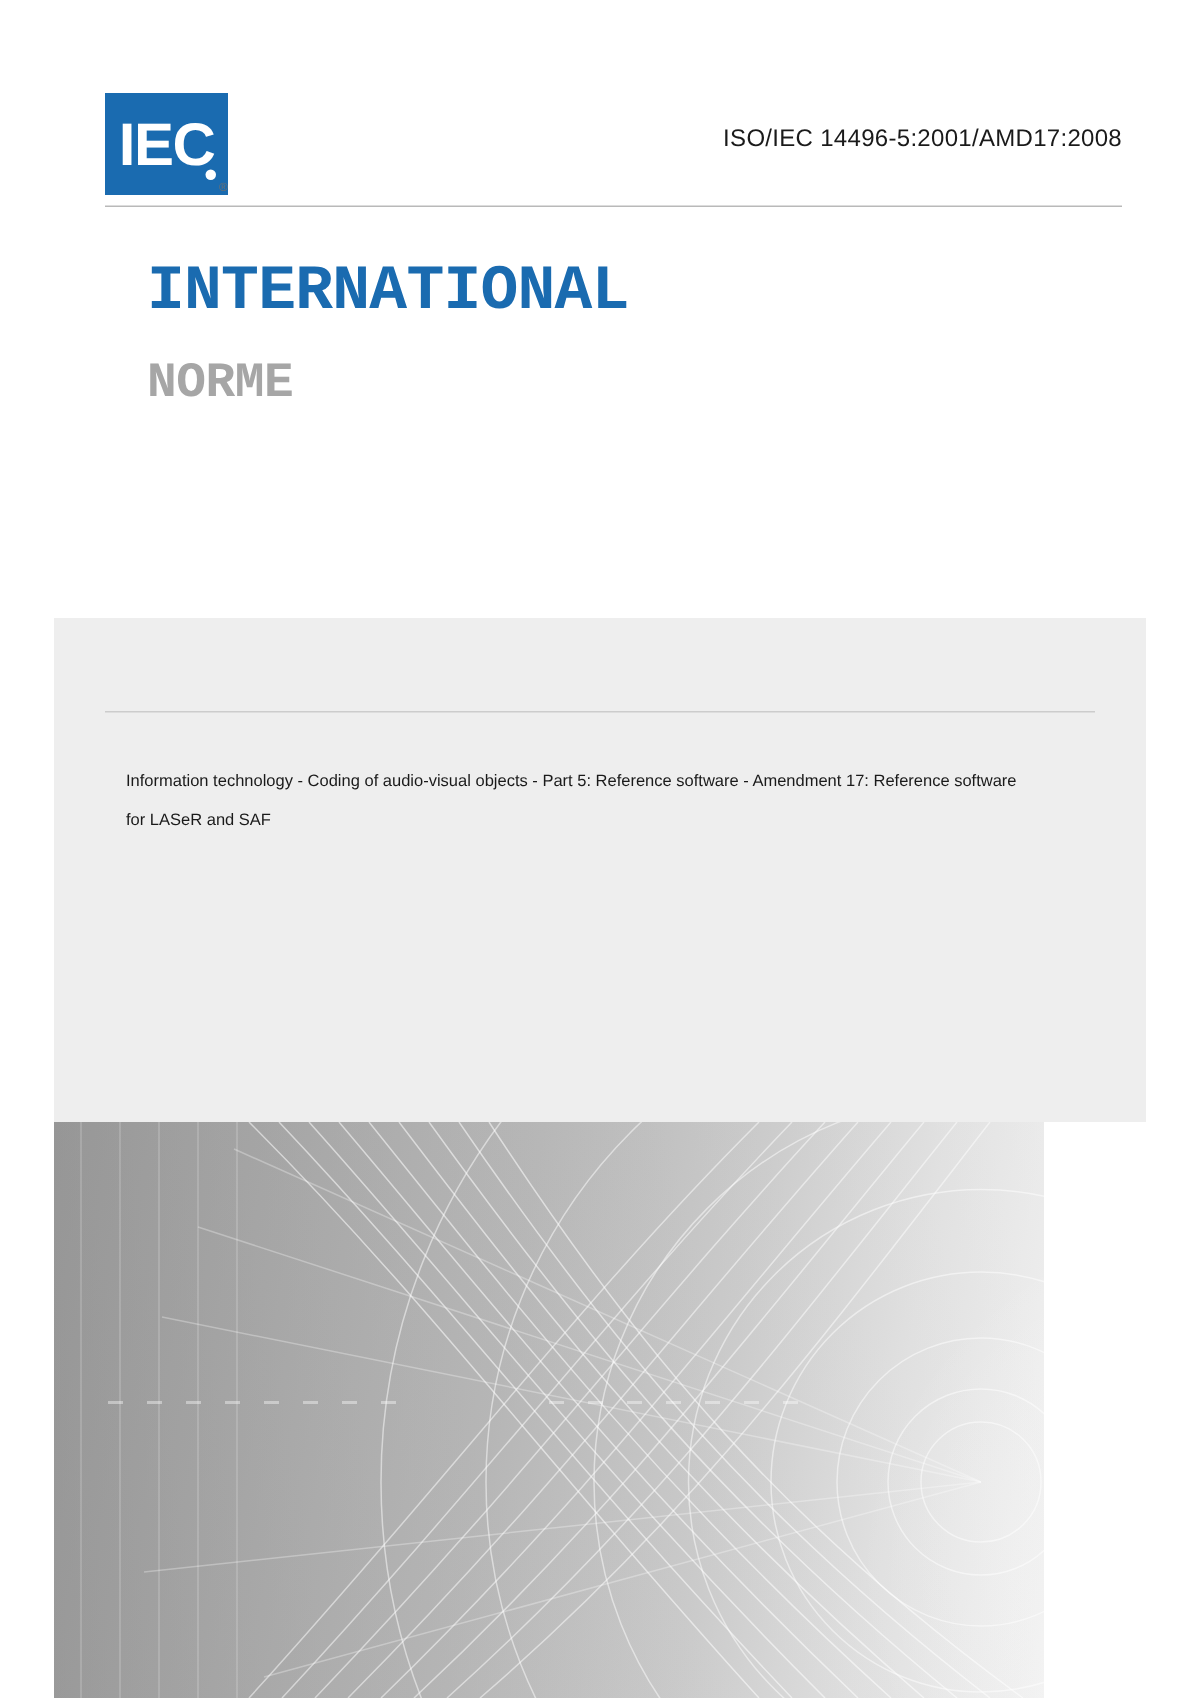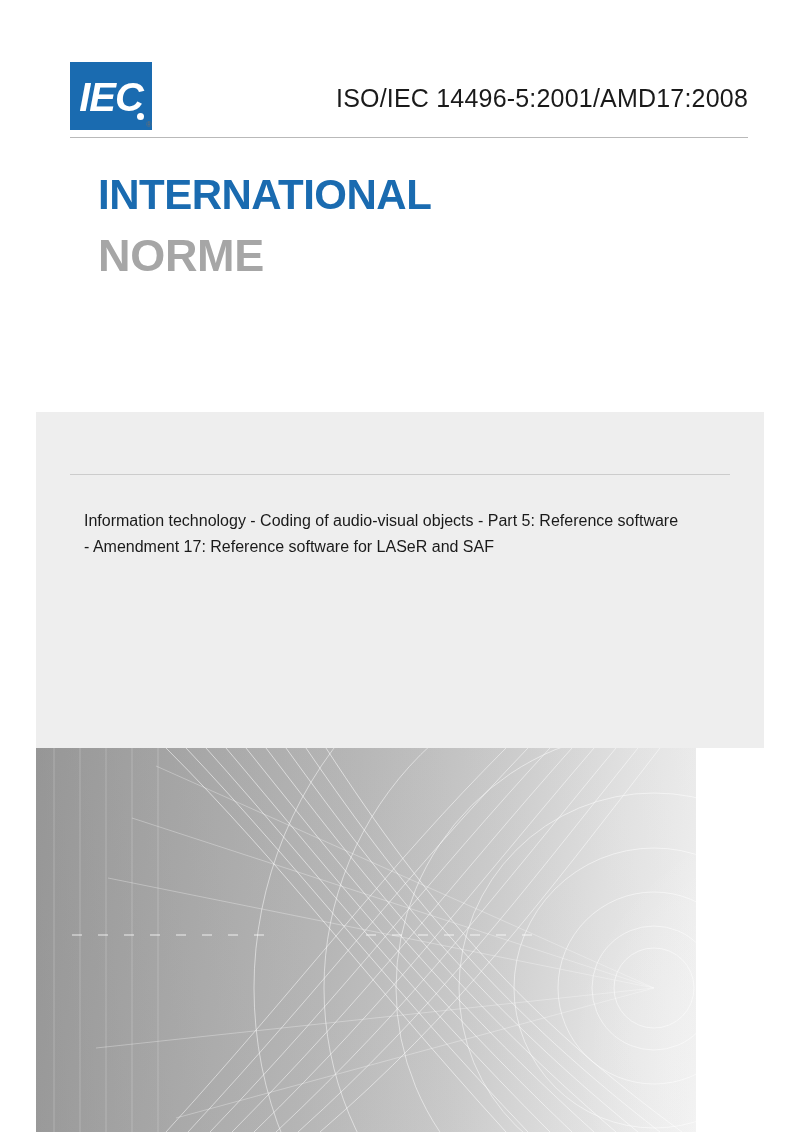--- a/index.html
+++ b/index.html
@@ -34,21 +34,20 @@
   .logo {
     position: absolute;
     left: 70px;
     top: 0px;
     width: 82px;
     height: 68px;
     background: #1a6bb0;
     color: #ffffff;
     font-family: "Liberation Sans", sans-serif;
     font-weight: bold;
-    font-style: italic;
     font-size: 40px;
     letter-spacing: -1px;
     line-height: 68px;
     text-align: center;
     box-sizing: border-box;
   }
   .logo-inner {
     display: block;
     position: relative;
     top: 1px;
@@ -67,53 +66,54 @@
     left: 146px;
     top: 58px;
     font-size: 8px;
     color: #6f6f6f;
   }
 
   .doc-ref {
     position: absolute;
     right: 52px;
     top: 22px;
-    font-size: 25px;
+    font-size: 16px;
     color: #1a1a1a;
     letter-spacing: 0.2px;
     white-space: nowrap;
   }
   .header-rule {
     position: absolute;
     left: 70px;
     right: 52px;
     top: 75px;
     height: 1px;
     background: #b9b9b9;
   }
 
   
   .titles {
     position: absolute;
     left: 98px;
     top: 170px;
     width: 640px;
+    font-family: Liberation Mono, monospace;
   }
   .title-en {
     color: #1a6bb0;
     font-weight: bold;
     font-size: 42px;
     line-height: 49px;
     letter-spacing: -0.5px;
   }
   .title-fr {
     margin-top: 14px;
     color: #a6a6a6;
     font-weight: bold;
-    font-size: 45px;
+    font-size: 33px;
     line-height: 46px;
     letter-spacing: -0.3px;
   }
 
   
   .panel {
     position: absolute;
     left: 36px;
     top: 412px;
     width: 728px;
@@ -126,21 +126,21 @@
     top: 62px;
     width: 660px;
     height: 1px;
     background: #cccccc;
   }
   .panel-text {
     position: absolute;
     left: 48px;
     top: 96px;
     width: 596px;
-    font-size: 16px;
+    font-size: 11px;
     line-height: 26px;
     color: #1a1a1a;
   }
 
   
   .art {
     position: absolute;
     left: 36px;
     top: 748px;
     width: 660px;

